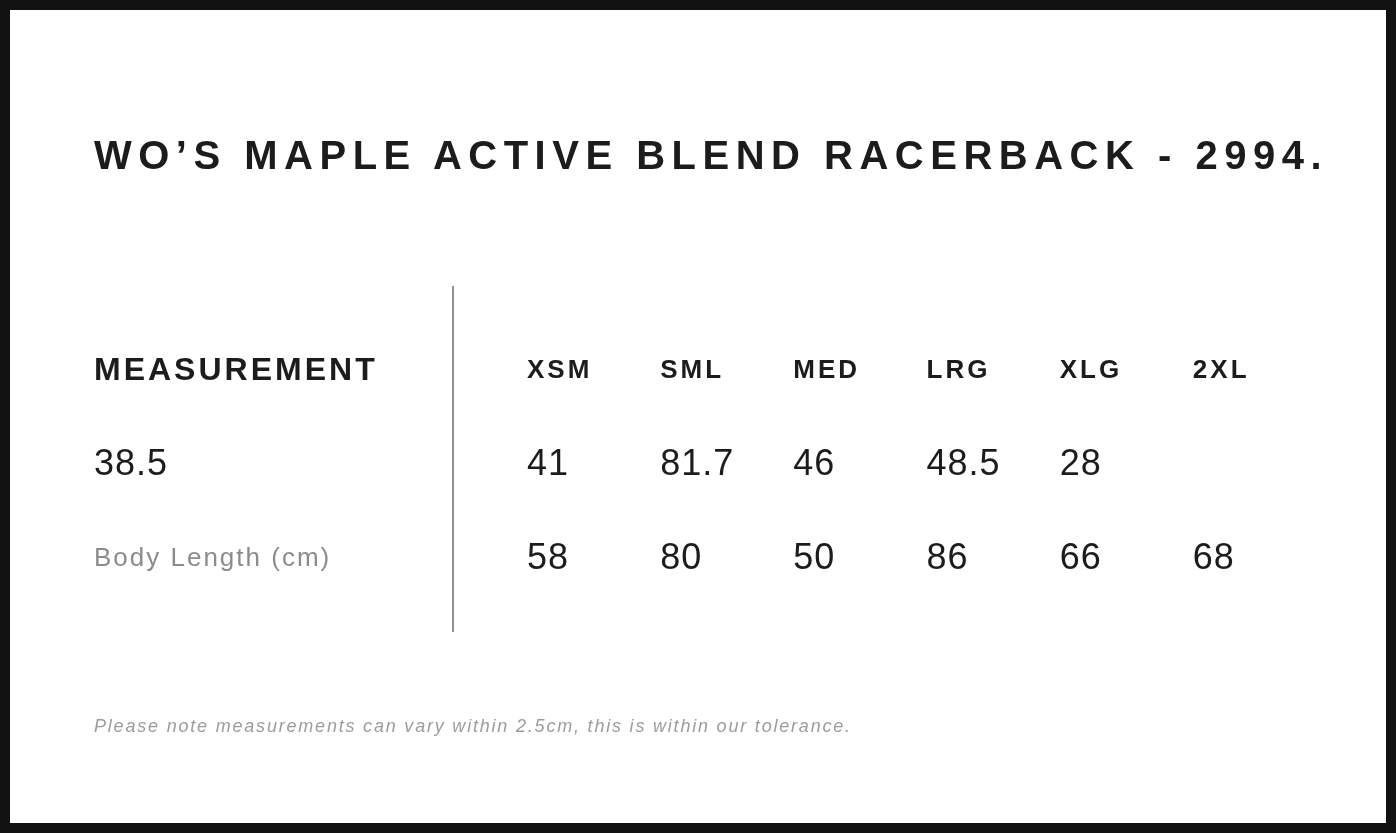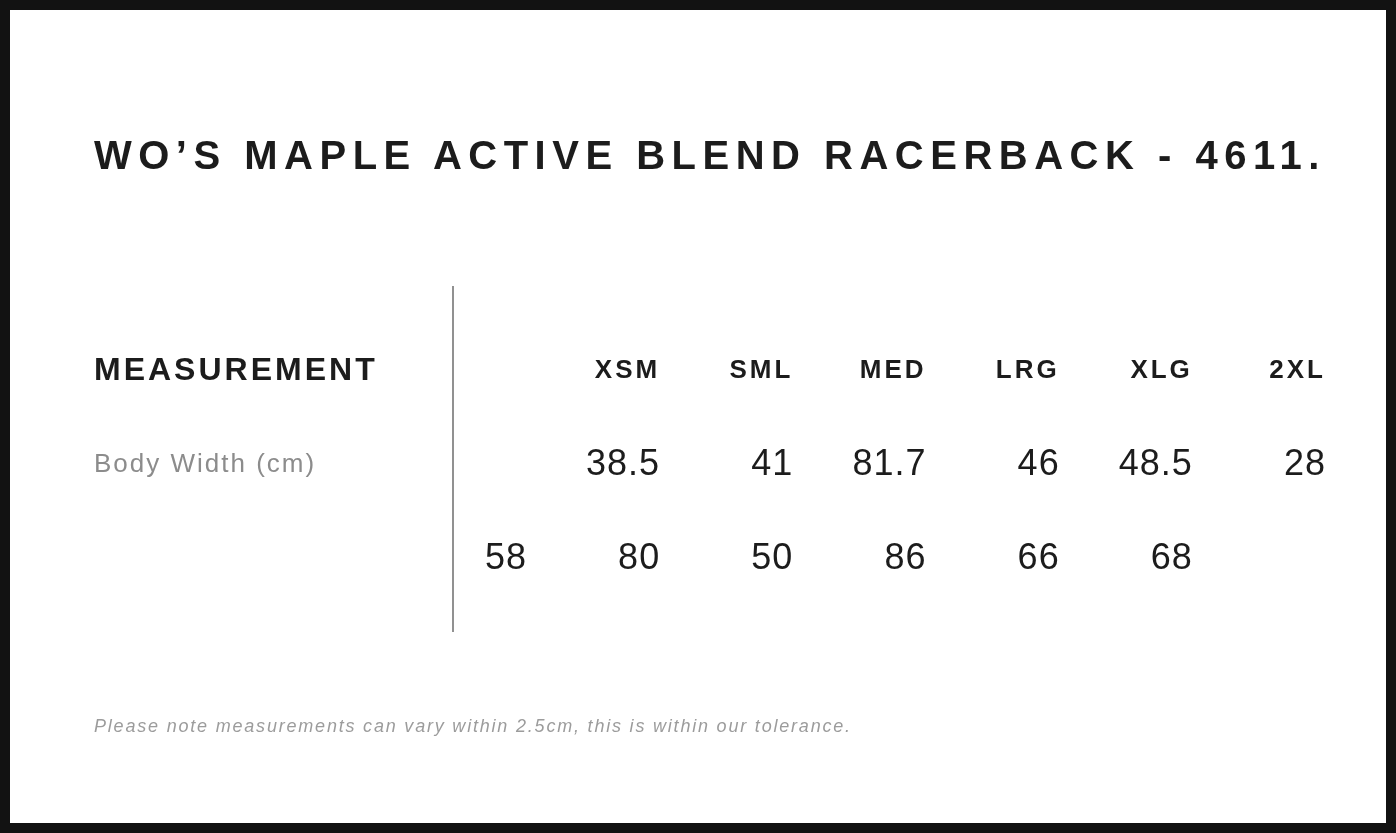--- a/index.html
+++ b/index.html
@@ -33,21 +33,21 @@
     right: 70px;
     top: 322px;
   }
   .row {
     display: grid;
     grid-template-columns: 433px repeat(6, 1fr);
     height: 94px;
     align-items: center;
   }
   .cell { white-space: nowrap; }
-  .size-cell { text-align: right; }
+  .size-cell { text-align: left; }
   .header-label {
     font-size: 32px;
     font-weight: 700;
     letter-spacing: 3px;
     color: #1c1c1c;
   }
   .header-size {
     font-size: 26px;
     font-weight: 700;
     letter-spacing: 3px;
@@ -82,47 +82,47 @@
     letter-spacing: 1.8px;
     color: #9c9c9c;
     white-space: nowrap;
   }
 </style>
 </head>
 <body>
 
 <div class="frame"></div>
 
-<h1 class="page-title">WO’S MAPLE ACTIVE BLEND RACERBACK - 4611.</h1>
+<h1 class="page-title">WO’S MAPLE ACTIVE BLEND RACERBACK - 2994.</h1>
 
 <div class="v-divider"></div>
 
 <div class="chart-table">
 
   <div class="row">
     <div class="cell header-label">MEASUREMENT</div>
     <div class="cell size-cell header-size">XSM</div>
     <div class="cell size-cell header-size">SML</div>
     <div class="cell size-cell header-size">MED</div>
     <div class="cell size-cell header-size">LRG</div>
     <div class="cell size-cell header-size">XLG</div>
     <div class="cell size-cell header-size">2XL</div>
   </div>
 
   <div class="row">
-    <div class="cell row-label">Body Width (cm)</div>
     <div class="cell size-cell value-cell">38.5</div>
     <div class="cell size-cell value-cell">41</div>
     <div class="cell size-cell value-cell">81.7</div>
     <div class="cell size-cell value-cell">46</div>
     <div class="cell size-cell value-cell">48.5</div>
     <div class="cell size-cell value-cell">28</div>
   </div>
 
   <div class="row">
+    <div class="cell row-label">Body Length (cm)</div>
     <div class="cell size-cell value-cell">58</div>
     <div class="cell size-cell value-cell">80</div>
     <div class="cell size-cell value-cell">50</div>
     <div class="cell size-cell value-cell">86</div>
     <div class="cell size-cell value-cell">66</div>
     <div class="cell size-cell value-cell">68</div>
   </div>
 
 </div>
 

